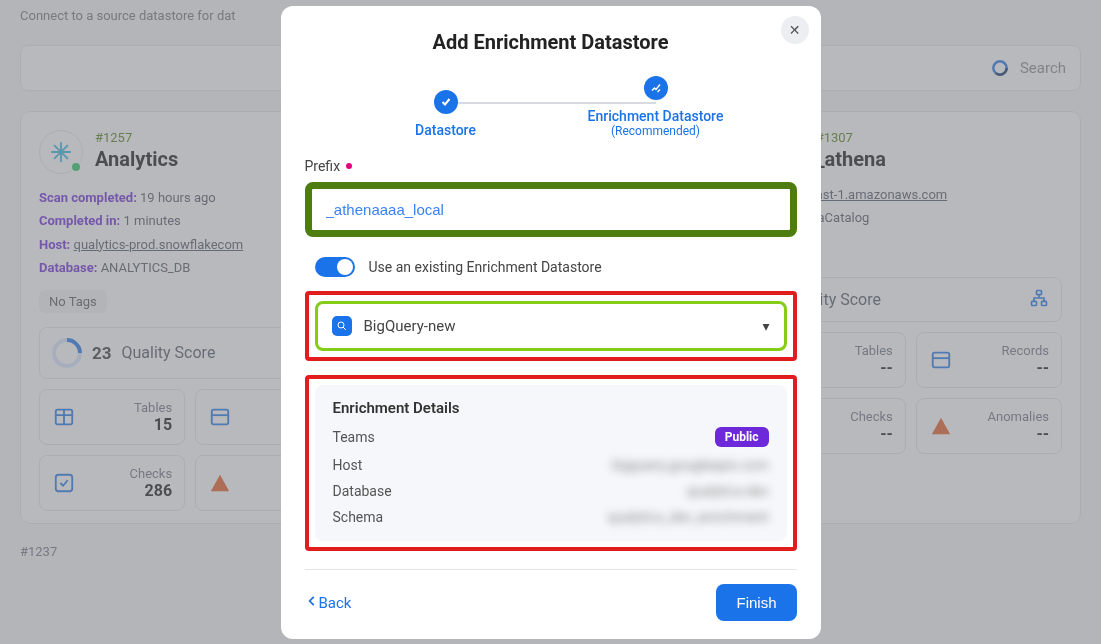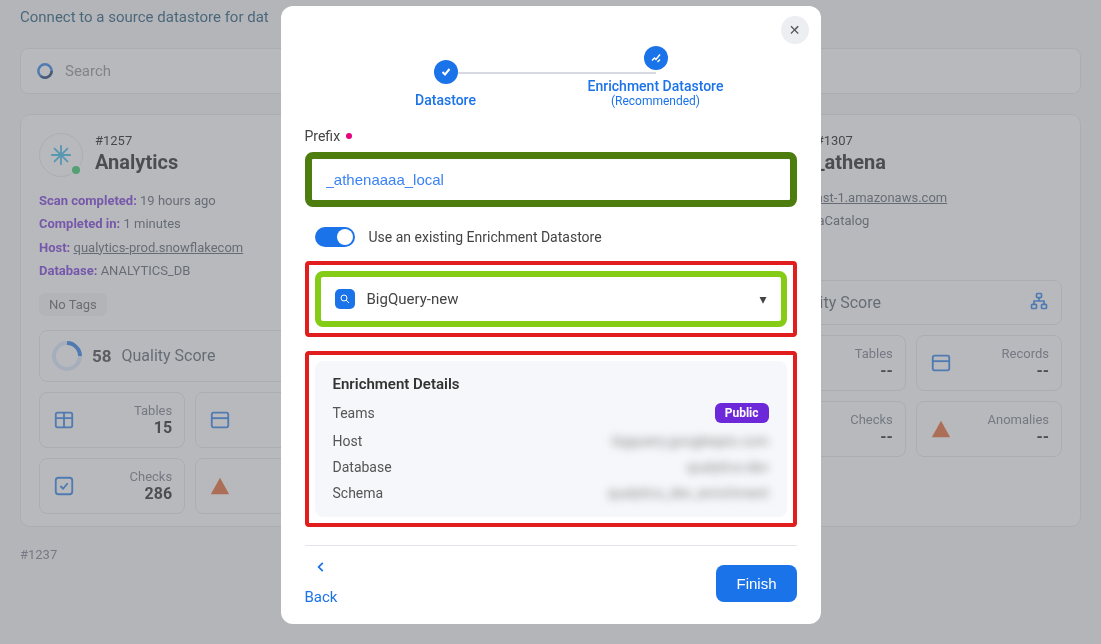--- a/index.html
+++ b/index.html
@@ -7,30 +7,31 @@
     font-family: -apple-system, BlinkMacSystemFont, "Segoe UI", Roboto, sans-serif;
     background: #f5f6f8;
     color: #333;
     width: 1101px;
     height: 644px;
     overflow: hidden;
     position: relative;
     font-size: 14px;
   }
   .page { position: relative; width: 100%; height: 100%; }
-  .top-desc { color: #0c4a6e; font-size: 15px; padding: 8px 20px 4px; }
+  .top-desc { color: #737373; font-size: 13px; padding: 8px 20px 4px; }
   .searchbar {
     margin: 18px 20px 0;
     background: #fff;
     border: 1px solid #e2e5ea;
     border-radius: 8px;
     display: flex;
     align-items: center;
     padding: 12px 14px;
     gap: 10px;
+    justify-content: flex-end;
   }
   .search-icon-q {
     width: 20px; height: 20px; flex: 0 0 auto;
   }
   .search-placeholder { color: #888; font-size: 15px; }
 
   .cards-row {
     display: grid;
     grid-template-columns: 1fr 1fr 1fr;
     gap: 20px;
@@ -47,21 +48,21 @@
   .card-logo {
     width: 44px; height: 44px; border-radius: 50%;
     background: #fff; border: 1px solid #e2e5ea;
     display:flex;align-items:center;justify-content:center;
     position: relative;
   }
   .card-logo .dot {
     position:absolute; right:0; bottom:0;
     width:12px;height:12px;border-radius:50%;background:#22c55e;border:2px solid #fff;
   }
-  .card-id { color:#000000; font-size:13px; }
+  .card-id { color:#4d7c0f; font-size:13px; }
   .card-title { font-size:20px; font-weight:700; color:#111; margin-top:2px; }
 
   .card-meta { margin-top: 12px; font-size:13px; color:#4b5563; line-height:1.8; }
   .card-meta .label { font-weight:700; color:#6d28d9; }
   .card-meta a { color:#4b5563; text-decoration: underline; }
   .tag-row { margin-top:10px; }
   .tag {
     display:inline-block; background:#f1f3f6; color:#555;
     border-radius:6px; padding:4px 10px; font-size:13px;
   }
@@ -145,40 +146,40 @@
     width:40px;height:20px;border-radius:20px;background:#1a73e8;position:relative;cursor:pointer;
   }
   .toggle .knob{
     position:absolute;right:2px;top:2px;width:16px;height:16px;border-radius:50%;background:#fff;
   }
   .toggle-label{color:#444;font-size:14px;}
 
   .hl-box{border:4px solid #e11d1d;border-radius:4px;margin-top:14px;}
   .select-field{
     display:flex;align-items:center;gap:12px;padding:12px 14px;cursor:pointer;
-    border:6px solid #84cc16;border-radius:8px;margin:6px;
+    border:3px solid #84cc16;border-radius:8px;margin:6px;
   }
   .bq-badge{
     width:20px;height:20px;border-radius:5px;background:#1a73e8;display:flex;align-items:center;justify-content:center;color:#fff;font-size:11px;
   }
   .select-text{color:#444;font-size:15px;flex:1;}
   .chev{color:#444;}
 
   .details-panel{background:#f5f7fa;border-radius:8px;margin:6px;padding:14px 18px 16px;}
   .details-title{font-weight:600;color:#333;font-size:15px;margin-bottom:10px;}
   .drow{display:flex;justify-content:space-between;align-items:center;margin-top:10px;font-size:14px;}
   .drow .k{color:#555;}
   .pill{background:#6d28d9;color:#fff;font-size:12px;padding:3px 10px;border-radius:6px;font-weight:700;}
   .blur{filter:blur(4px);color:#888;}
 
   .modal-divider{height:1px;background:#e2e5ea;margin:18px 24px 0;}
   .modal-footer{
     display:flex;justify-content:space-between;align-items:center;padding:14px 24px 0;
   }
-  .back-link{display:flex;align-items:center;gap:10px;color:#1a73e8;font-size:15px;cursor:pointer;flex-direction:column;}
+  .back-link{display:flex;align-items:center;color:#1a73e8;font-size:15px;cursor:pointer;}
   .finish-btn{
     background:#1a73e8;color:#fff;border:none;border-radius:8px;padding:10px 20px;font-size:15px;cursor:pointer;font-weight:500;
   }
 </style>
 </head>
 <body>
 <div class="page">
 
 <div class="top-desc">Connect to a source datastore for dat</div>
 
@@ -210,21 +211,21 @@
     <div class="card-meta">
       <div><span class="label">Scan completed:</span> <span>19 hours ago</span></div>
       <div><span class="label">Completed in:</span> <span>1 minutes</span></div>
       <div><span class="label">Host:</span> <a href="#">qualytics-prod.snowflakecom</a></div>
       <div><span class="label">Database:</span> <span>ANALYTICS_DB</span></div>
     </div>
     <div class="tag-row"><span class="tag">No Tags</span></div>
     <div class="score-row">
       <div class="score-left">
         <span class="ring"></span>
-        <span class="score-num">58</span>
+        <span class="score-num">23</span>
         <span class="score-label">Quality Score</span>
       </div>
     </div>
     <div class="stat-grid">
       <div class="stat">
         <span class="stat-ico">
               <svg width="22" height="22" viewBox="0 0 24 24" fill="#1a73e8">
                 <rect x="3" y="4" width="18" height="16" rx="2" fill="none" stroke="#1a73e8" stroke-width="2"></rect>
                 <path d="M3 10h18M12 4v16" stroke="#1a73e8" stroke-width="2"></path>
               </svg>
@@ -336,20 +337,21 @@
 <div class="row2">
   <div>#1237</div>
   <div>#1284</div>
 </div>
 
 <div class="overlay">
   <div class="modal">
     <div class="close-btn">
       <span>✕</span>
     </div>
+    <div class="modal-title">Add Enrichment Datastore</div>
 
     <div class="steps">
       <div class="step">
         <div class="step-line"></div>
         <div class="step-circle">
           <svg width="12" height="12" viewBox="0 0 24 24" fill="none" stroke="#fff" stroke-width="4">
                 <path d="M5 12l5 5 9-11"></path>
               </svg>
         </div>
         <div class="step-label">Datastore</div>

